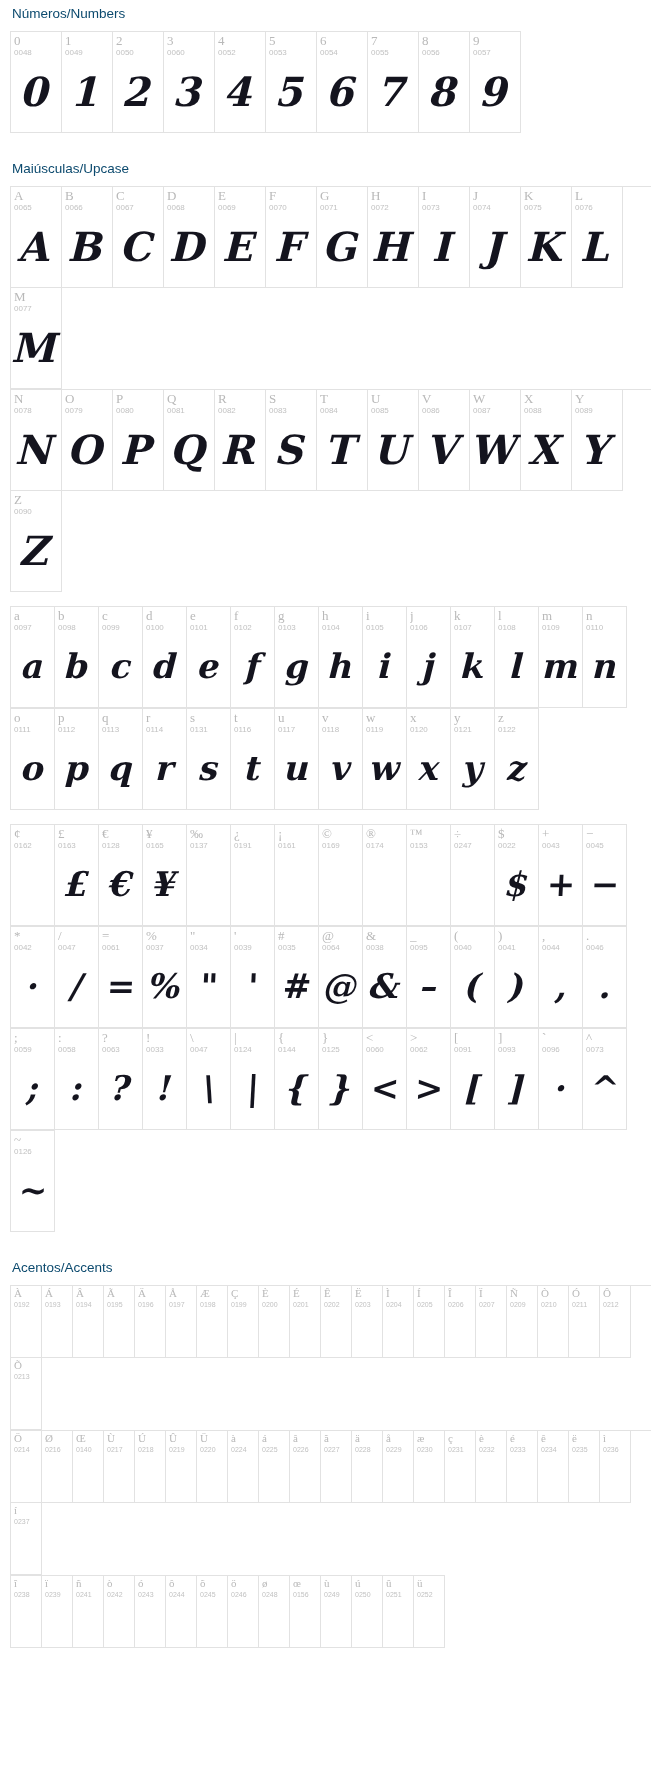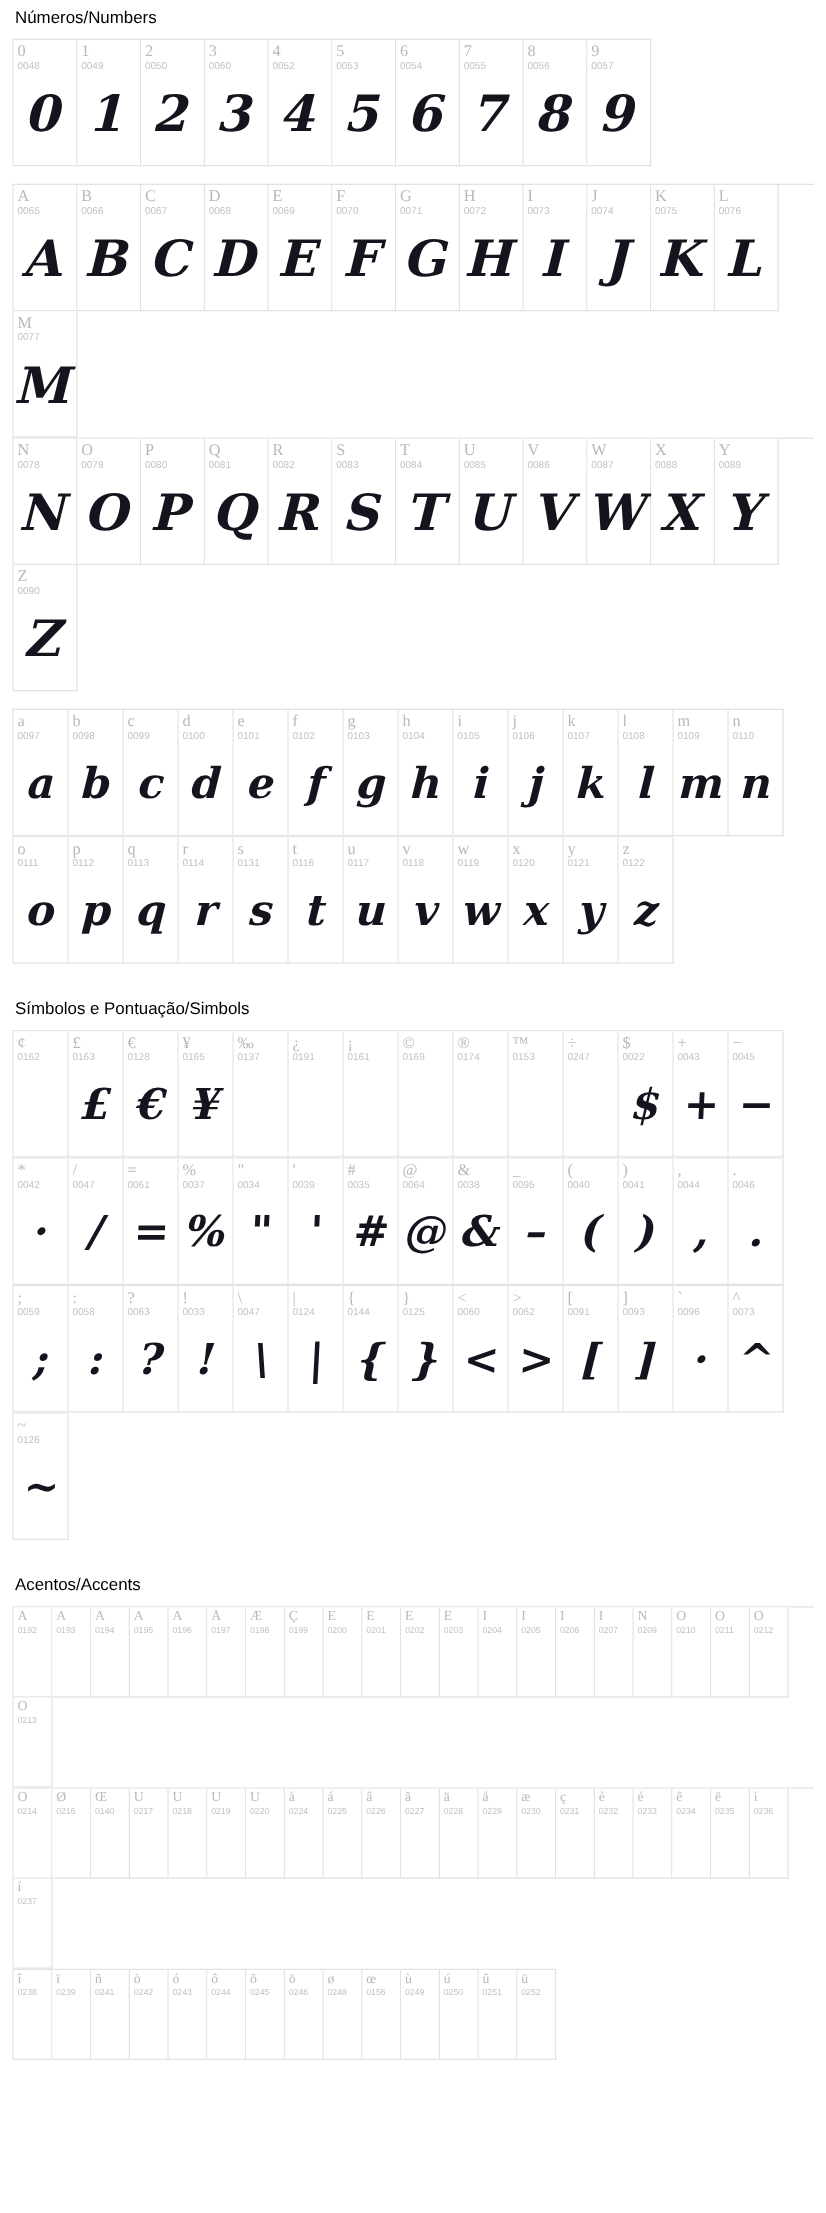--- a/index.html
+++ b/index.html
@@ -11,21 +11,21 @@
   body {
     font-family: "Liberation Sans", sans-serif;
     color: #333;
   }
   .page {
     width: 661px;
     padding: 0 10px 20px 10px;
   }
   .section-title {
     font-size: 13.5px;
-    color: #000000;
+    color: #0c4a6e;
     margin: 0;
     padding: 14px 0 10px 2px;
     font-weight: normal;
   }
   .section-title.first { padding-top: 6px; }
   .grid {
     display: flex;
     flex-wrap: wrap;
     border-left: 1px solid #e2e2e2;
     border-top: 1px solid #e2e2e2;
@@ -153,20 +153,21 @@
         </div>
         <div class="cell ">
           <div class="cell-head">
             <div class="cell-char">9</div>
             <div class="cell-code">0057</div>
           </div>
           <div class="cell-glyph">9</div>
         </div>
       </div>
       <div class="spacer"></div>
+      <h2 class="section-title">Maiúsculas/Upcase</h2>
       <div class="grid">
         <div class="cell ">
           <div class="cell-head">
             <div class="cell-char">A</div>
             <div class="cell-code">0065</div>
           </div>
           <div class="cell-glyph">A</div>
         </div>
         <div class="cell ">
           <div class="cell-head">
@@ -527,21 +528,20 @@
         </div>
         <div class="cell narrow">
           <div class="cell-head">
             <div class="cell-char">z</div>
             <div class="cell-code">0122</div>
           </div>
           <div class="cell-glyph">z</div>
         </div>
       </div>
       <div class="spacer"></div>
-      <h2 class="section-title">Símbolos e Pontuação/Simbols</h2>
       <div class="grid">
         <div class="cell narrow">
           <div class="cell-head">
             <div class="cell-char">¢</div>
             <div class="cell-code">0162</div>
           </div>
           <div class="cell-glyph"></div>
         </div>
         <div class="cell narrow">
           <div class="cell-head">

